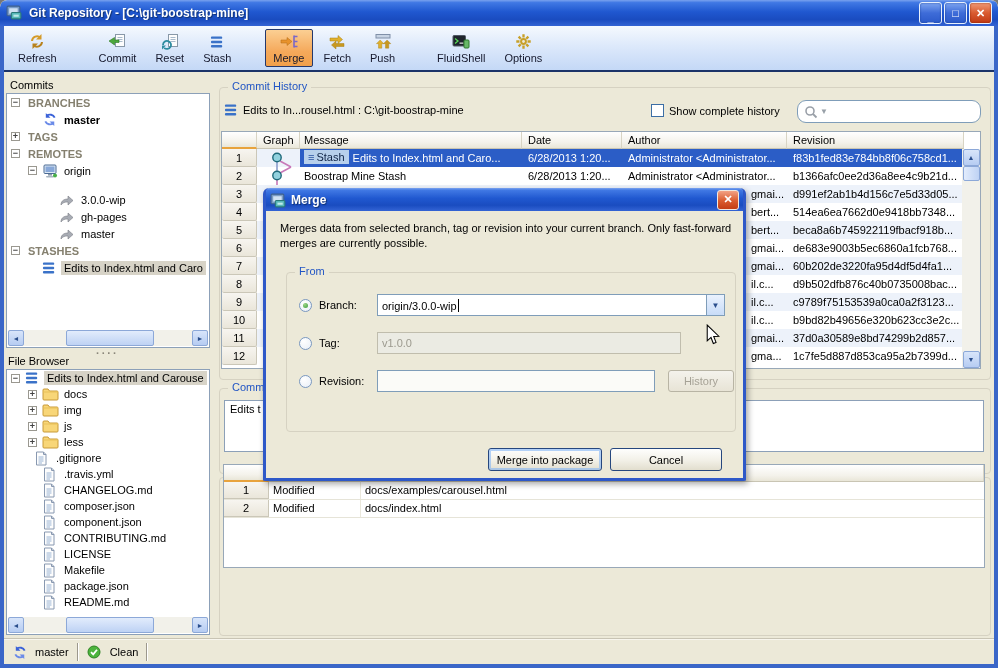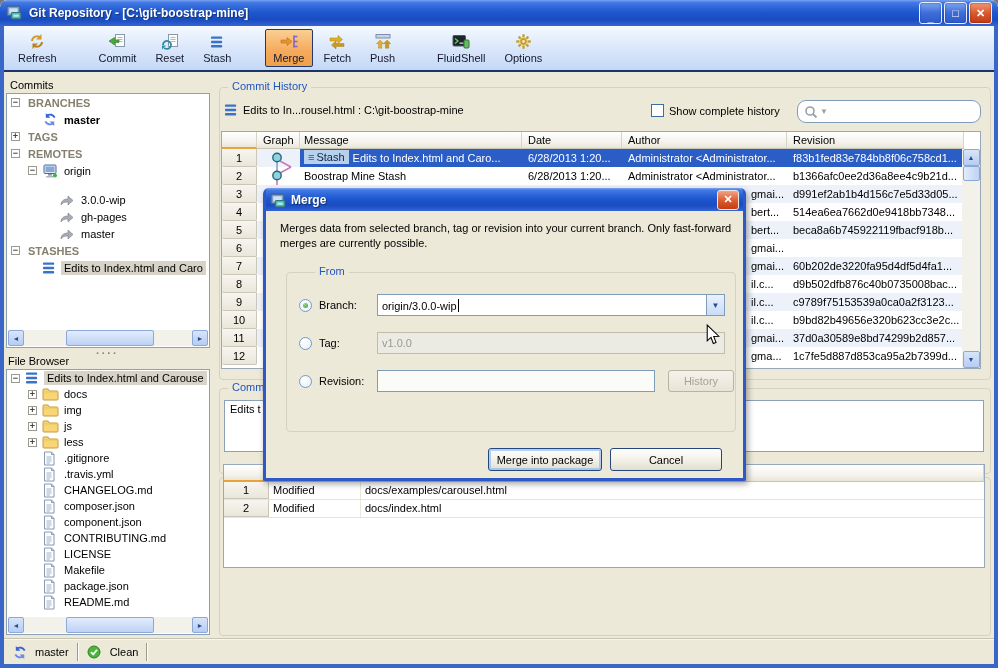--- a/index.html
+++ b/index.html
@@ -108,21 +108,21 @@
     border:3px solid #2E58C8;border-top:none;border-radius:6px 6px 2px 2px;box-sizing:border-box;
     box-shadow:2px 3px 6px rgba(0,0,0,.35);}
   .dlg-title{height:23px;border-radius:4px 4px 0 0;display:flex;align-items:center;padding:0 4px;
     background:linear-gradient(180deg,#7AA2EE 0%,#4078E4 10%,#2058D0 45%,#1A4CC0 75%,#3464D4 100%);}
   .dlg-title .ticon{width:16px;height:16px;margin-right:5px;}
   .dlg-title .dtext{color:#fff;font-weight:bold;font-size:12px;text-shadow:1px 1px 1px #10306E;flex:1;}
   .dlg-close{width:20px;height:18px;border:1px solid #F0E8E0;border-radius:3px;color:#fff;font-weight:bold;font-size:11px;
     display:flex;align-items:center;justify-content:center;background:linear-gradient(180deg,#F2A285,#DA5B2E 55%,#C43D14);}
   .dlg-desc{position:absolute;left:14px;top:33px;width:452px;line-height:15px;}
   .fromgroup{position:absolute;left:20px;top:84px;width:448px;height:158px;border:1px solid #D6D2C2;border-radius:4px;}
-  .fromgroup .legend{background:#ECE9D8;margin-left:20px;}
+  .fromgroup .legend{background:#ECE9D8;}
   .frow{position:absolute;left:12px;display:flex;align-items:center;}
   .radio{width:13px;height:13px;border-radius:50%;box-sizing:border-box;border:1px solid #7A98C0;background:radial-gradient(circle at 35% 30%,#FFFFFF,#E8EEF6);margin-right:7px;position:relative;}
   .radio.sel::after{content:"";position:absolute;left:3px;top:3px;width:5px;height:5px;border-radius:50%;background:radial-gradient(circle at 35% 30%,#9CD488,#3C9E3C);}
   .flabel{width:58px;}
   .combo{box-sizing:border-box;height:22px;border:1px solid #7F9DB9;background:#fff;display:flex;align-items:center;}
   .combo .cval{flex:1;padding-left:4px;white-space:nowrap;overflow:hidden;}
   .caret{display:inline-block;width:1px;height:13px;background:#000;margin-left:1px;vertical-align:-2px;}
   .combo .drop{width:17px;align-self:stretch;border-left:1px solid #7F9DB9;border-radius:0 1px 1px 0;
     background:linear-gradient(180deg,#EAF2FE,#C8DCF8);display:flex;align-items:center;justify-content:center;color:#2A4E8C;font-size:8px;}
   .combo.disabled{background:#EBEBE3;border-color:#C0BDAD;}
@@ -403,21 +403,21 @@
       <div class="trow" style="padding-left: 21px;">
         <span class="exp">+</span>
         <span class="nicn">
           <svg width="17" height="14" viewBox="0 0 17 14">
             <path d="M1 3 a1 1 0 0 1 1 -1 h4 l1.5 2 H15 a1 1 0 0 1 1 1 v7 a1 1 0 0 1 -1 1 H2 a1 1 0 0 1 -1 -1 z" fill="#F8D678" stroke="#C89A38"></path>
             <path d="M1 5 h15" stroke="#E8C058"></path>
           </svg>
         </span>
         <span class="tlabel">less</span>
       </div>
-      <div class="trow" style="padding-left: 21px;">
+      <div class="trow" style="padding-left: 13px;">
         <span class="expsp"></span>
         <span class="nicn">
           <svg width="14" height="15" viewBox="0 0 14 15">
             <path d="M2.5 1 h7 L12 3.5 V14 H2.5 z" fill="#FDFDFD" stroke="#8898B0"></path>
             <path d="M9.5 1 V3.5 H12" fill="none" stroke="#8898B0"></path>
             <path d="M4.5 6 h5 M4.5 8 h5 M4.5 10 h5 M4.5 12 h3.5" stroke="#9AB4D4"></path>
           </svg>
         </span>
         <span class="tlabel">.gitignore</span>
       </div>
@@ -616,20 +616,21 @@
           <div class="hc date"></div>
           <div class="hc author frag">bert...</div>
           <div class="hc rev">beca8a6b745922119fbacf918b...</div>
         </div>
         <div class="hrow">
           <div class="hc num">6</div>
           <div class="hc graph"></div>
           <div class="hc msg"></div>
           <div class="hc date"></div>
           <div class="hc author frag">gmai...</div>
+          <div class="hc rev">de683e9003b5ec6860a1fcb768...</div>
         </div>
         <div class="hrow stripe">
           <div class="hc num">7</div>
           <div class="hc graph"></div>
           <div class="hc msg"></div>
           <div class="hc date"></div>
           <div class="hc author frag">gmai...</div>
           <div class="hc rev">60b202de3220fa95d4df5d4fa1...</div>
         </div>
         <div class="hrow">
@@ -757,21 +758,21 @@
         <span class="flabel">Branch:</span>
         <div class="combo" style="width:348px;">
           <span class="cval"><span>origin/3.0.0-wip</span><span class="caret"></span></span>
           <span class="drop">▼</span>
         </div>
       </div>
 
       <div class="frow" style="top:59px;">
         <span class="radio"></span>
         <span class="flabel">Tag:</span>
-        <div class="combo disabled" style="width:348px;justify-content:flex-end;">
+        <div class="combo disabled" style="width:304px;justify-content:flex-end;">
           <span class="cval">v1.0.0</span>
         </div>
       </div>
 
       <div class="frow" style="top:97px;">
         <span class="radio"></span>
         <span class="flabel">Revision:</span>
         <div class="textbox" style="width:278px;">
           <span></span>
         </div>

